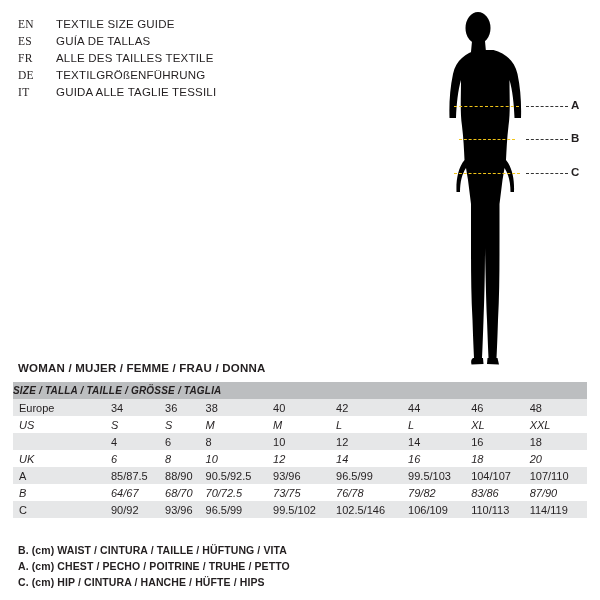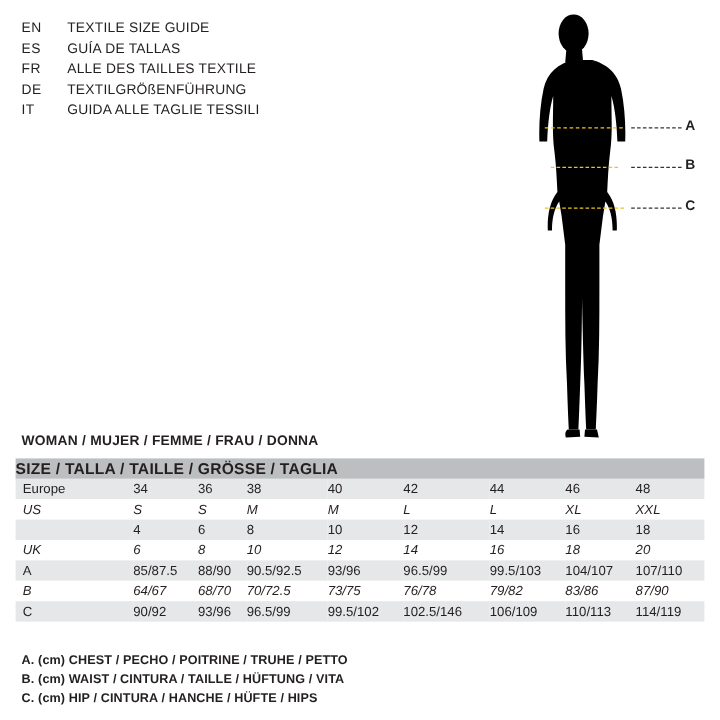--- a/index.html
+++ b/index.html
@@ -31,20 +31,21 @@
   .lang-row {
     display: flex;
     align-items: baseline;
     height: 17px;
     line-height: 17px;
   }
   .lang-code {
     width: 38px;
     font-size: 11.5px;
     letter-spacing: 0.3px;
+    font-family: Liberation Serif, serif;
   }
   .lang-text {
     font-size: 11.5px;
     letter-spacing: 0.2px;
   }
 
   
   .figure-wrap {
     position: absolute;
     left: 430px;
@@ -102,23 +103,24 @@
     font-size: 11px;
   }
   table.size-table td {
     padding: 0;
     height: 17px;
     vertical-align: middle;
   }
   .row-head td {
     background: #bcbec0;
     font-weight: bold;
-    font-size: 13px;
+    font-size: 10px;
     padding-left: 6px;
     letter-spacing: 0.2px;
+    font-style: italic;
   }
   .row-alt td { background: #e6e7e8; }
   .row-plain td { background: #ffffff; font-style: italic; }
   .c-label {
     width: 92px;
     padding-left: 6px !important;
     text-align: left;
   }
   .c-val {
     text-align: left;
@@ -321,18 +323,18 @@
         <td class="c-val">99.5/102</td>
         <td class="c-val">102.5/146</td>
         <td class="c-val">106/109</td>
         <td class="c-val">110/113</td>
         <td class="c-val">114/119</td>
       </tr>
     </tbody>
   </table>
 
   <div class="notes">
+    <div class="note">B. (cm) WAIST / CINTURA / TAILLE / HÜFTUNG / VITA</div>
     <div class="note">A. (cm) CHEST / PECHO / POITRINE / TRUHE / PETTO</div>
-    <div class="note">B. (cm) WAIST / CINTURA / TAILLE / HÜFTUNG / VITA</div>
     <div class="note">C. (cm) HIP / CINTURA / HANCHE / HÜFTE / HIPS</div>
   </div>
 
 </div>
 
 </body></html>

